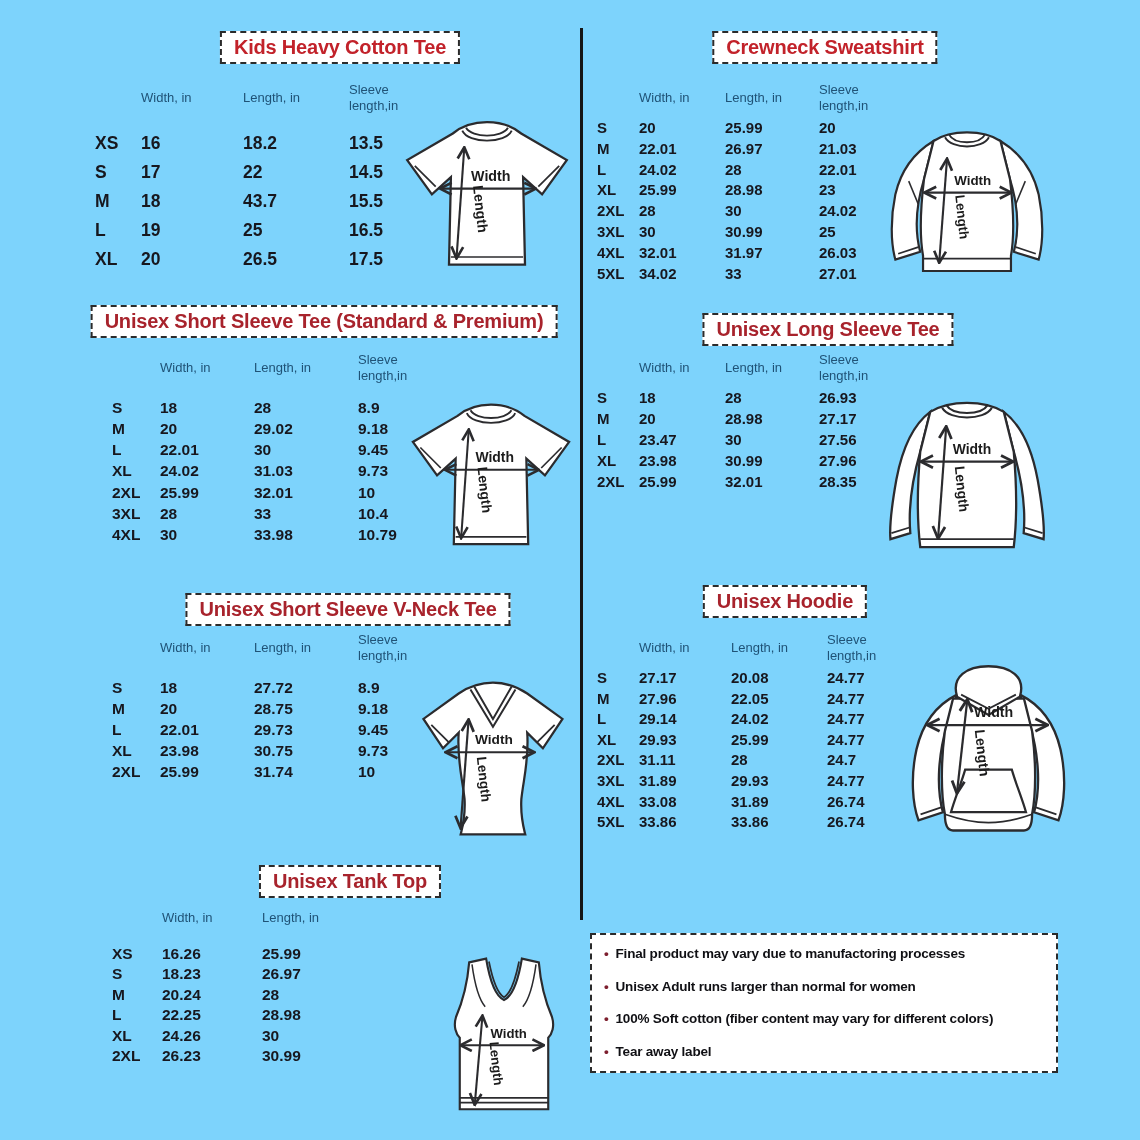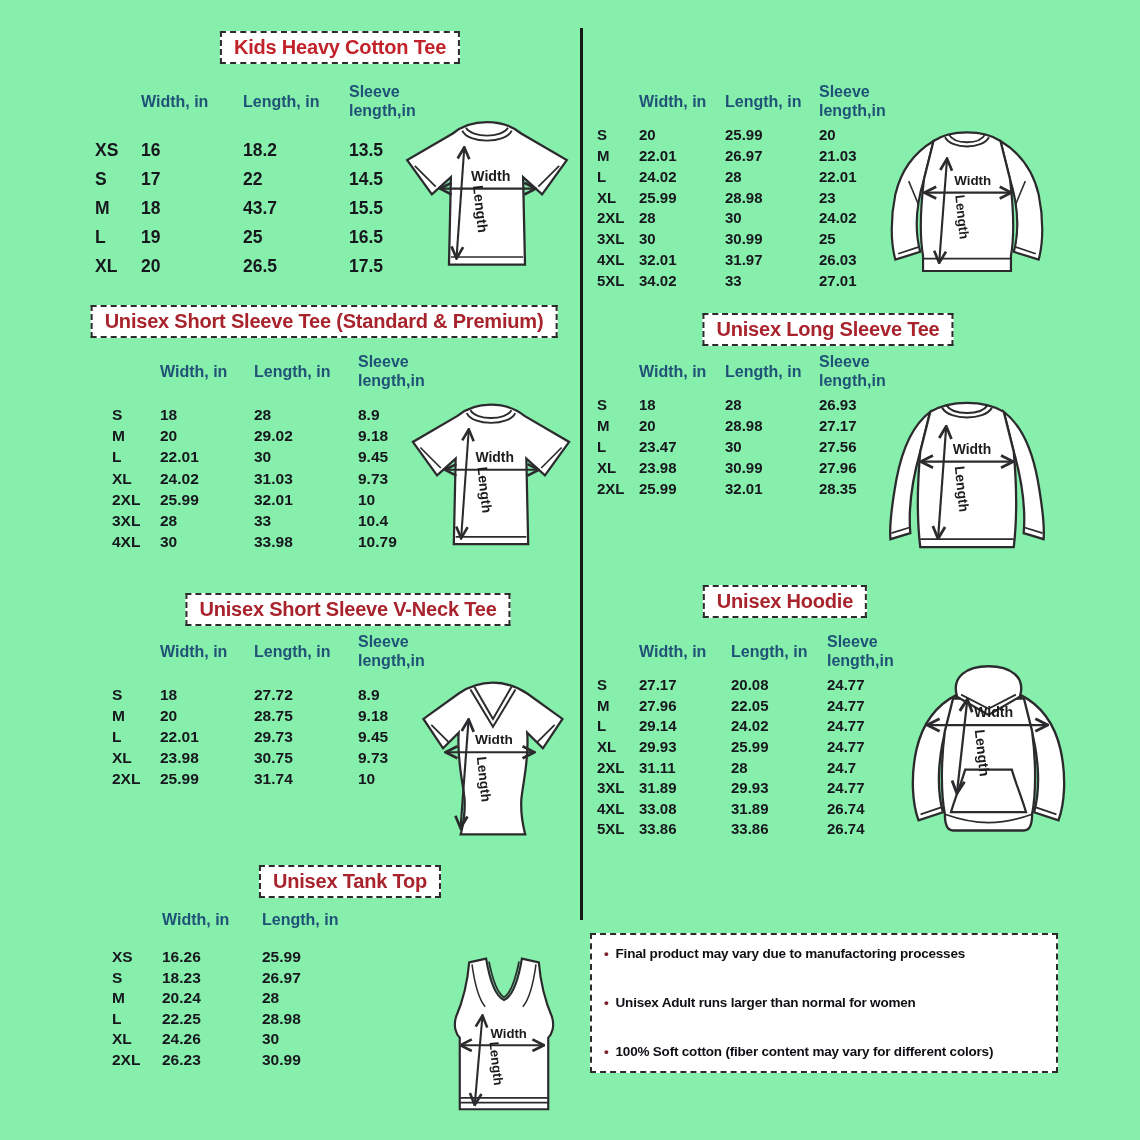--- a/index.html
+++ b/index.html
@@ -1,23 +1,23 @@
 <!DOCTYPE html>
 <html style="--blue: #1f5276;"><head>
 <meta charset="utf-8">
 <style>
   html,body{margin:0;padding:0;background:#ffffff;}
-  .canvas{position:relative;width:1140px;height:1140px;background:#86efac;overflow:hidden;
+  .canvas{position:relative;width:1140px;height:1140px;background:#7dd3fc;overflow:hidden;
           font-family:"Liberation Sans",sans-serif;color:#1b1b22;}
   .divider{position:absolute;background:#161616;}
   .title-box{position:absolute;transform:translateX(-50%);background:#fff;border:2.5px dashed #2b2b2b;
              padding:3px 12px;font-size:20px;font-weight:bold;white-space:nowrap;letter-spacing:-0.2px;}
   .sec-table{position:absolute;}
   .trow{display:grid;align-items:center;}
-  .thead{color:var(--blue,#1f5276);font-size:16px;font-weight:bold;line-height:1.2;}
+  .thead{color:var(--blue,#1f5276);font-size:13px;font-weight:normal;line-height:1.2;}
   .head-cell{white-space:pre-line;}
   .drow{height:var(--rh,21px);font-weight:bold;color:#17171e;}
   .t-kids .drow{font-size:17.5px;}
   .t-mid  .drow{font-size:15.5px;}
   .t-right .drow{font-size:15px;}
   .cell{white-space:pre-line;}
   .garment{position:absolute;}
   .garment path,.garment line{stroke:#2b2b2e;}
   .garment text{fill:#1c1c1c;font-weight:bold;font-family:"Liberation Sans",sans-serif;}
   .notes-box{position:absolute;border:2.5px dashed #2b2b2b;background:#fff;padding:9px 12px;
@@ -83,20 +83,21 @@
     <path d="M78,14 C84,25 116,25 122,14" fill="none" stroke-width="2"></path>
     <path d="M62,150 L138,150" fill="none" stroke-width="1.8"></path>
     <path d="M24,54 L46,76" fill="none" stroke-width="1.8"></path>
     <path d="M176,54 L154,76" fill="none" stroke-width="1.8"></path>
     <line x1="52" y1="78" x2="150" y2="78" stroke-width="2.2" marker-start="url(#m0)" marker-end="url(#m0)"></line>
     <line x1="76" y1="36" x2="68" y2="150" stroke-width="2.2" marker-start="url(#m0)" marker-end="url(#m0)"></line>
     <text x="104" y="70" font-size="15" text-anchor="middle">Width</text>
     <text x="88" y="100" font-size="15" text-anchor="middle" transform="rotate(84 88 100)">Length</text>
   </svg>
 
+  <div class="title-box" style="left: 825px; top: 31px; color: rgb(194, 34, 42);">Crewneck Sweatshirt</div>
   <div class="sec-table t-right" style="left:597px;top:82px;--rh:20.8px;">
       <div class="trow thead" style="grid-template-columns: 42px 86px 94px 78px; margin-bottom: 4px;">
         <div class="cell size-cell"></div>
         <div class="cell head-cell">Width, in</div>
         <div class="cell head-cell">Length, in</div>
         <div class="cell head-cell">Sleeve
 length,in</div>
       </div>
       <div class="trow drow" style="grid-template-columns: 42px 86px 94px 78px;">
         <div class="cell size-cell">S</div>
@@ -488,15 +489,16 @@
     <line x1="40" y1="102" x2="126" y2="102" stroke-width="2.2" marker-start="url(#m6)" marker-end="url(#m6)"></line>
     <line x1="62" y1="72" x2="54" y2="164" stroke-width="2.2" marker-start="url(#m6)" marker-end="url(#m6)"></line>
     <text x="90" y="94" font-size="14" text-anchor="middle">Width</text>
     <text x="72" y="122" font-size="14" text-anchor="middle" transform="rotate(84 72 122)">Length</text>
   </svg>
 
   <div class="notes-box" style="left:590px;top:933px;width:440px;height:118px;">
       <div class="note-line"><span class="bullet" style="color: rgb(125, 31, 46);">•</span><span>Final product may vary due to manufactoring processes</span></div>
       <div class="note-line"><span class="bullet" style="color: rgb(125, 31, 46);">•</span><span>Unisex Adult runs larger than normal for women</span></div>
       <div class="note-line"><span class="bullet" style="color: rgb(125, 31, 46);">•</span><span>100% Soft cotton (fiber content may vary for different colors)</span></div>
+      <div class="note-line"><span class="bullet" style="color: rgb(125, 31, 46);">•</span><span>Tear away label</span></div>
     </div>
 
 </div>
 
 </body></html>

